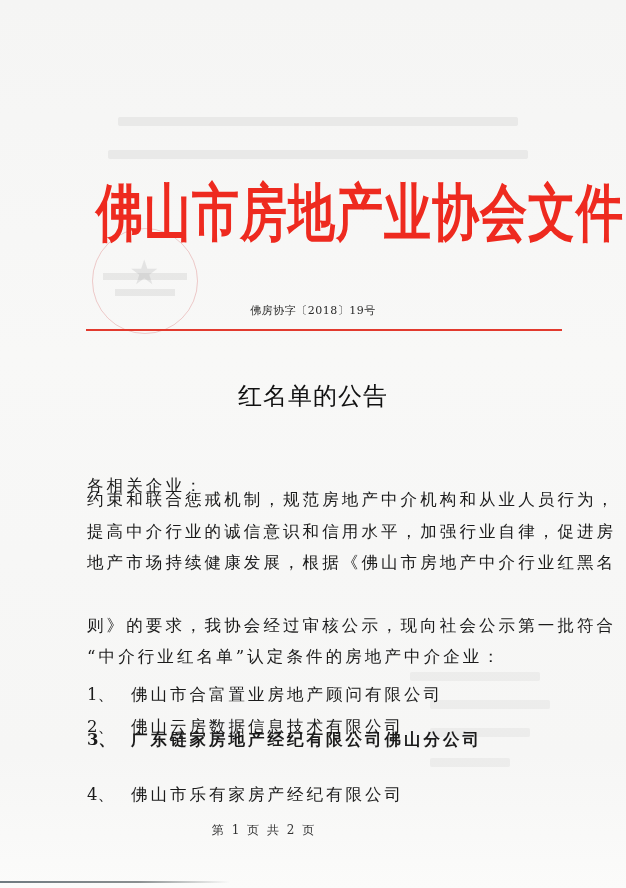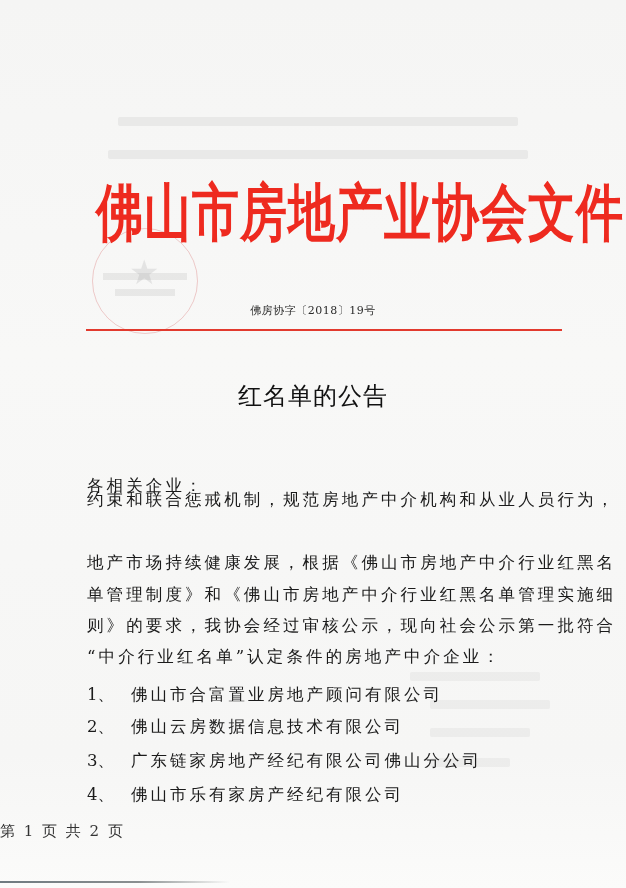--- a/index.html
+++ b/index.html
@@ -113,21 +113,22 @@
     }
     .list-item .num {
       display: inline-block;
       width: 44px;
       letter-spacing: 0;
     }
     .footer {
       position: absolute;
       left: 0; top: 822px;
       width: 528px;
-      font-size: 15px;
+      text-align: center;
+      font-size: 12px;
       color: #333;
       letter-spacing: 2px;
     }
     .scan-edge {
       position: absolute;
       left: 0; top: 881px;
       width: 230px; height: 2px;
       background: linear-gradient(90deg, #6f7a80 0%, #8a8f90 60%, rgba(200,190,170,0.0) 100%);
     }
   </style>
@@ -155,32 +156,32 @@
 
   <div class="docnum">佛房协字〔2018〕19号</div>
 
   <div class="redline"></div>
 
   <div class="title l2">红名单的公告</div>
 
   <div class="body-text" style="top:427px;margin-top:48px;">各相关企业：</div>
 
   <div class="body-text" style="top:489px;">约束和联合惩戒机制，规范房地产中介机构和从业人员行为，</div>
+  <div class="body-text" style="top:521px;">提高中介行业的诚信意识和信用水平，加强行业自律，促进房</div>
   <div class="body-text" style="top:552px;">地产市场持续健康发展，根据《佛山市房地产中介行业红黑名</div>
-  <div class="body-text" style="top:584px;">单管理制度》和《佛山市房地产中介行业红黑名单管理实施细</div>
   <div class="body-text" style="top:615px;">则》的要求，我协会经过审核公示，现向社会公示第一批符合</div>
   <div class="body-text" style="top:646px;">“中介行业红名单”认定条件的房地产中介企业：</div>
 
   <div class="list-item" style="top:684px;">
     <span class="num">1、</span><span>佛山市合富置业房地产顾问有限公司</span>
   </div>
   <div class="list-item" style="top:716px;">
     <span class="num">2、</span><span>佛山云房数据信息技术有限公司</span>
   </div>
-  <div class="list-item" style="top:750px;">
+  <div class="list-item" style="top:729px;font-weight:bold;">
     <span class="num">3、</span><span>广东链家房地产经纪有限公司佛山分公司</span>
   </div>
   <div class="list-item" style="top:784px;">
     <span class="num">4、</span><span>佛山市乐有家房产经纪有限公司</span>
   </div>
 
   <div class="footer">第 1 页 共 2 页</div>
 
   <div class="scan-edge"></div>
 </div>

